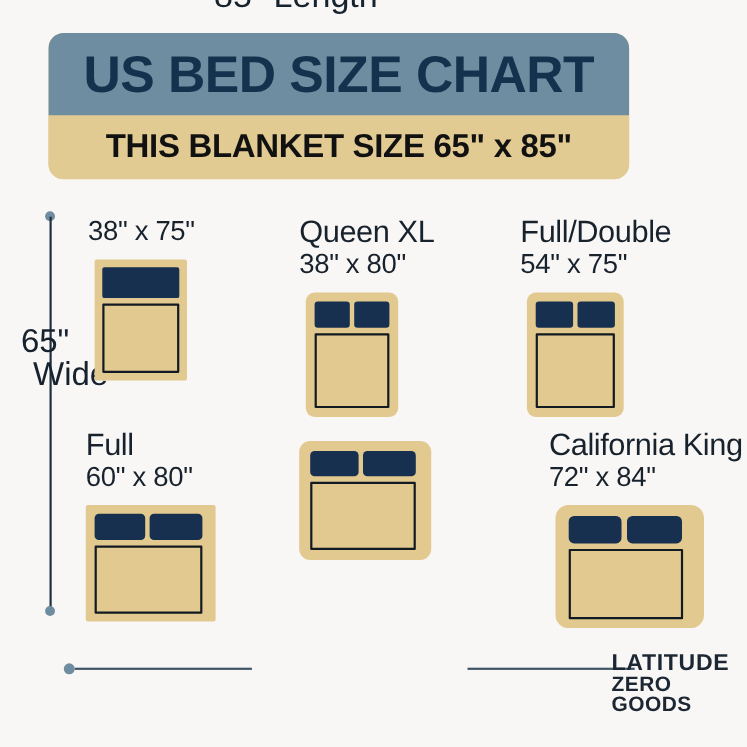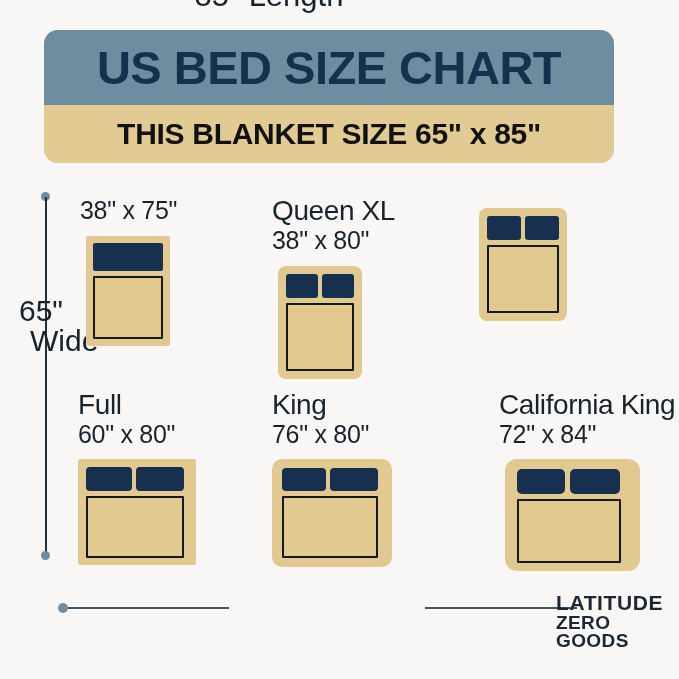--- a/index.html
+++ b/index.html
@@ -13,21 +13,21 @@
     font-family: "Liberation Sans", sans-serif;
     overflow: hidden;
     position: relative;
   }
 
   
   #header-banner {
     position: absolute;
     left: 44px;
     top: 30px;
-    width: 570px;
+    width: 528px;
     height: 133px;
     border-radius: 14px;
     overflow: hidden;
     background: #e2cb92;
   }
   #header-title-bar {
     position: absolute;
     left: 0;
     top: 0;
     width: 100%;
@@ -358,44 +358,44 @@
     <span class="bed-dims">38" x 80"</span>
   </div>
   <div class="bed-figure">
     <span class="pillow pillow-l"></span>
     <span class="pillow pillow-r"></span>
     <span class="mattress"></span>
   </div>
 </div>
 
 <div class="bed-card" id="card-full">
+  <div class="bed-label">
+    <span class="bed-name">Full/Double</span>
+    <span class="bed-dims">54" x 75"</span>
+  </div>
   <div class="bed-figure">
     <span class="pillow pillow-l"></span>
     <span class="pillow pillow-r"></span>
     <span class="mattress"></span>
   </div>
 </div>
 
 <div class="bed-card" id="card-queen">
   <div class="bed-label">
     <span class="bed-name">Full</span>
     <span class="bed-dims">60" x 80"</span>
   </div>
   <div class="bed-figure">
     <span class="pillow pillow-l"></span>
     <span class="pillow pillow-r"></span>
     <span class="mattress"></span>
   </div>
 </div>
 
 <div class="bed-card" id="card-king">
-  <div class="bed-label">
-    <span class="bed-name">King</span>
-    <span class="bed-dims">76" x 80"</span>
-  </div>
   <div class="bed-figure">
     <span class="pillow pillow-l"></span>
     <span class="pillow pillow-r"></span>
     <span class="mattress"></span>
   </div>
 </div>
 
 <div class="bed-card" id="card-calking">
   <div class="bed-label">
     <span class="bed-name">California King</span>

